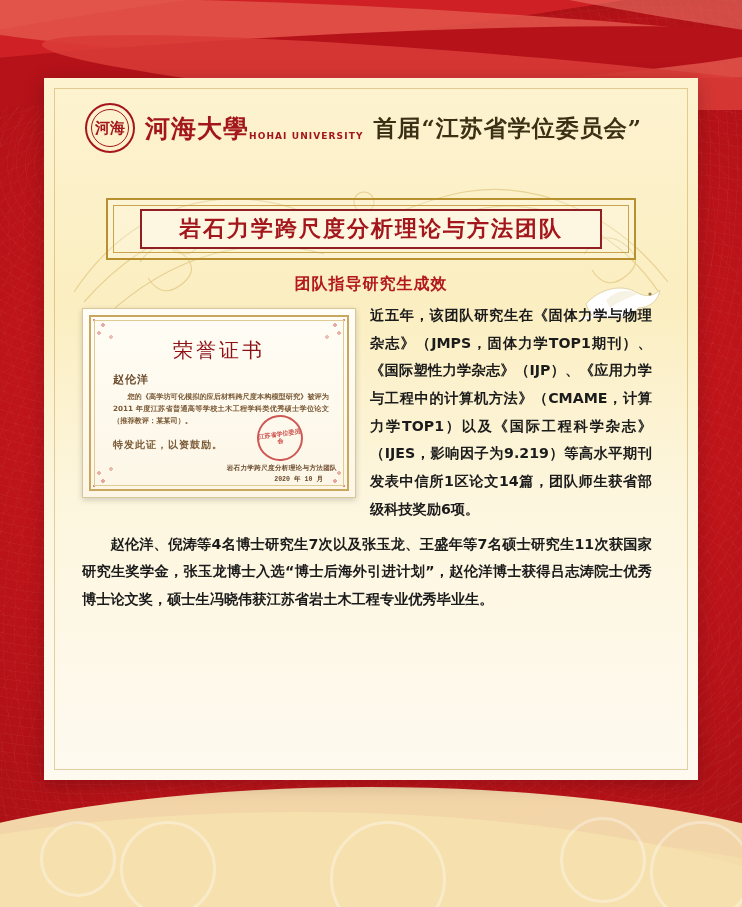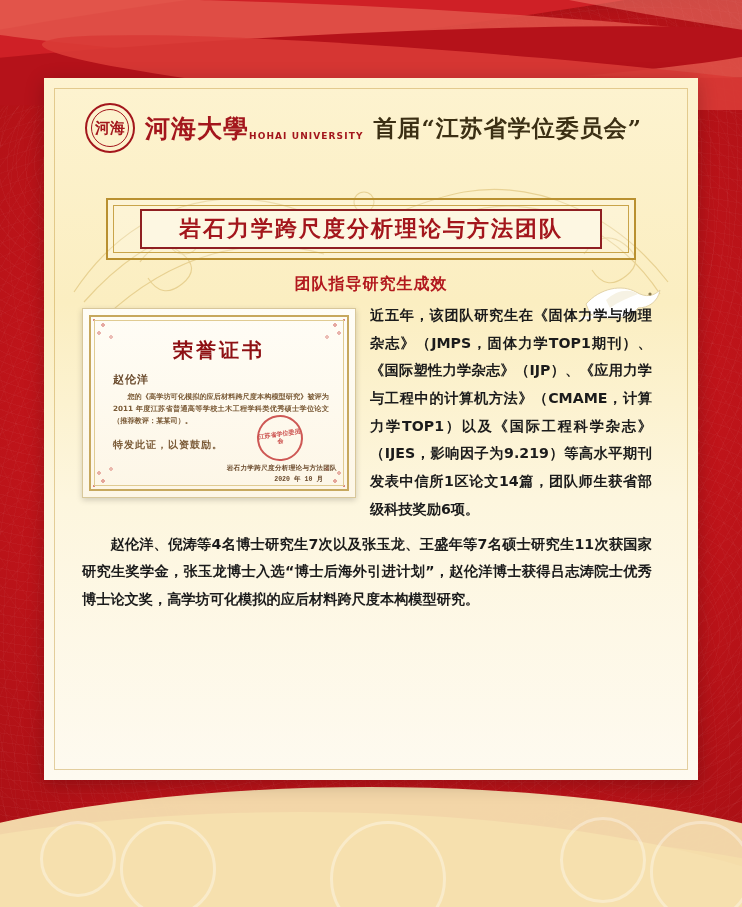--- a/index.html
+++ b/index.html
@@ -268,21 +268,21 @@
   .cc-tr { top: 10px; right: 10px; transform: scaleX(-1); }
   .cc-bl { bottom: 10px; left: 10px; transform: scaleY(-1); }
   .cc-br { bottom: 10px; right: 10px; transform: scale(-1,-1); }
 
   .cert-title {
     position: absolute;
     top: 22px; left: 0; right: 0;
     text-align: center;
     font-family: "DejaVu Serif", "Liberation Serif", serif;
     font-size: 20px;
-    font-weight: bold;
+    font-weight: normal;
     color: #8e1014;
     letter-spacing: 3px;
   }
   .cert-name {
     position: absolute;
     top: 60px; left: 30px;
     font-size: 11px;
     font-weight: bold;
     color: #6a4a2c;
     letter-spacing: 1px;
@@ -423,17 +423,17 @@
         <div class="cert-title">荣誉证书</div>
         <div class="cert-name">赵伦洋</div>
         <div class="cert-body">您的《高学坊可化模拟的应后材料跨尺度本构模型研究》被评为 2011 年度江苏省普通高等学校土木工程学科类优秀硕士学位论文（推荐教评：某某司）。</div>
         <div class="cert-note">特发此证，以资鼓励。</div>
         <div class="cert-seal">江苏省学位委员会</div>
         <div class="cert-issuer">岩石力学跨尺度分析理论与方法团队</div>
         <div class="cert-date">2020 年 10 月</div>
       </div>
 
       <p class="first">近五年，该团队研究生在《固体力学与物理杂志》（JMPS，固体力学TOP1期刊）、《国际塑性力学杂志》（IJP）、《应用力学与工程中的计算机方法》（CMAME，计算力学TOP1）以及《国际工程科学杂志》（IJES，影响因子为9.219）等高水平期刊发表中信所1区论文14篇，团队师生获省部级科技奖励6项。</p>
-      <p>赵伦洋、倪涛等4名博士研究生7次以及张玉龙、王盛年等7名硕士研究生11次获国家研究生奖学金，张玉龙博士入选“博士后海外引进计划”，赵伦洋博士获得吕志涛院士优秀博士论文奖，高学坊可化模拟的应后材料跨尺度本构模型研究。</p>
+      <p>赵伦洋、倪涛等4名博士研究生7次以及张玉龙、王盛年等7名硕士研究生11次获国家研究生奖学金，张玉龙博士入选“博士后海外引进计划”，赵伦洋博士获得吕志涛院士优秀博士论文奖，硕士生冯晓伟获江苏省岩土木工程专业优秀毕业生。</p>
     </div>
 
   </div>
 </div>
 
 </body></html>

